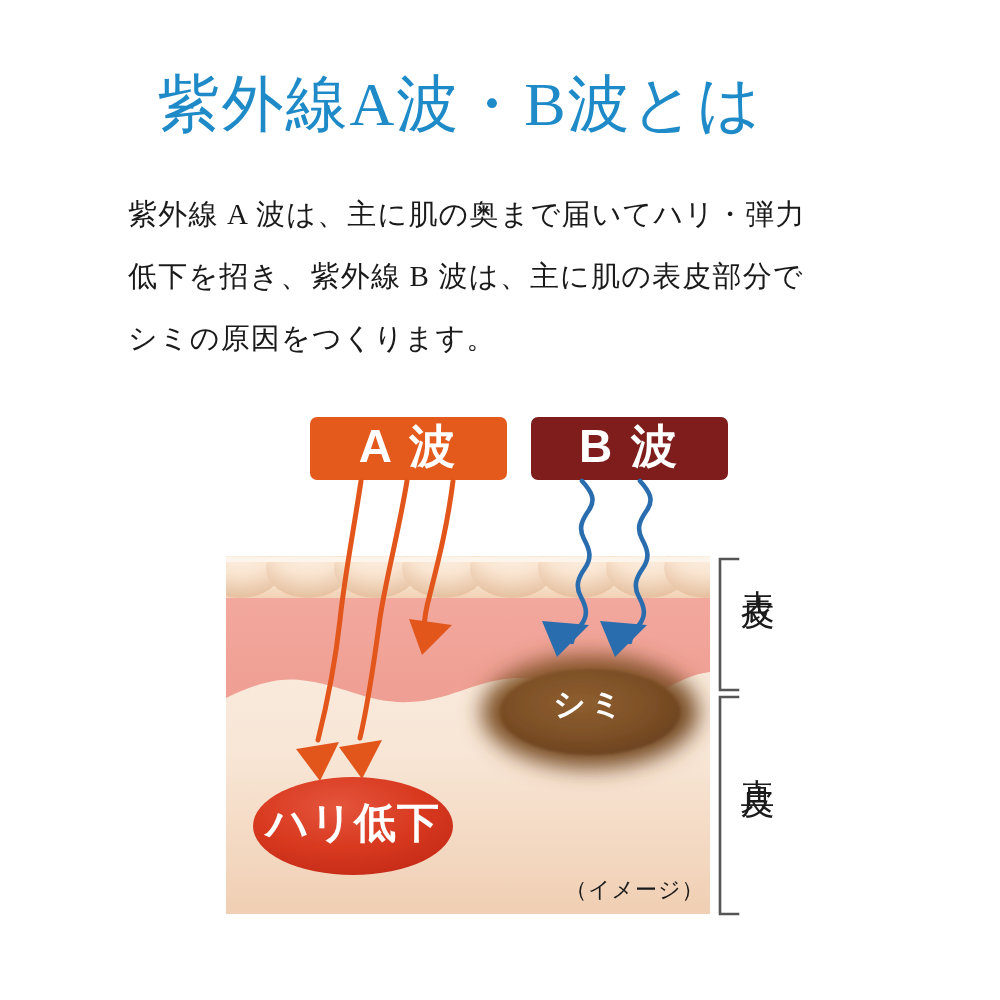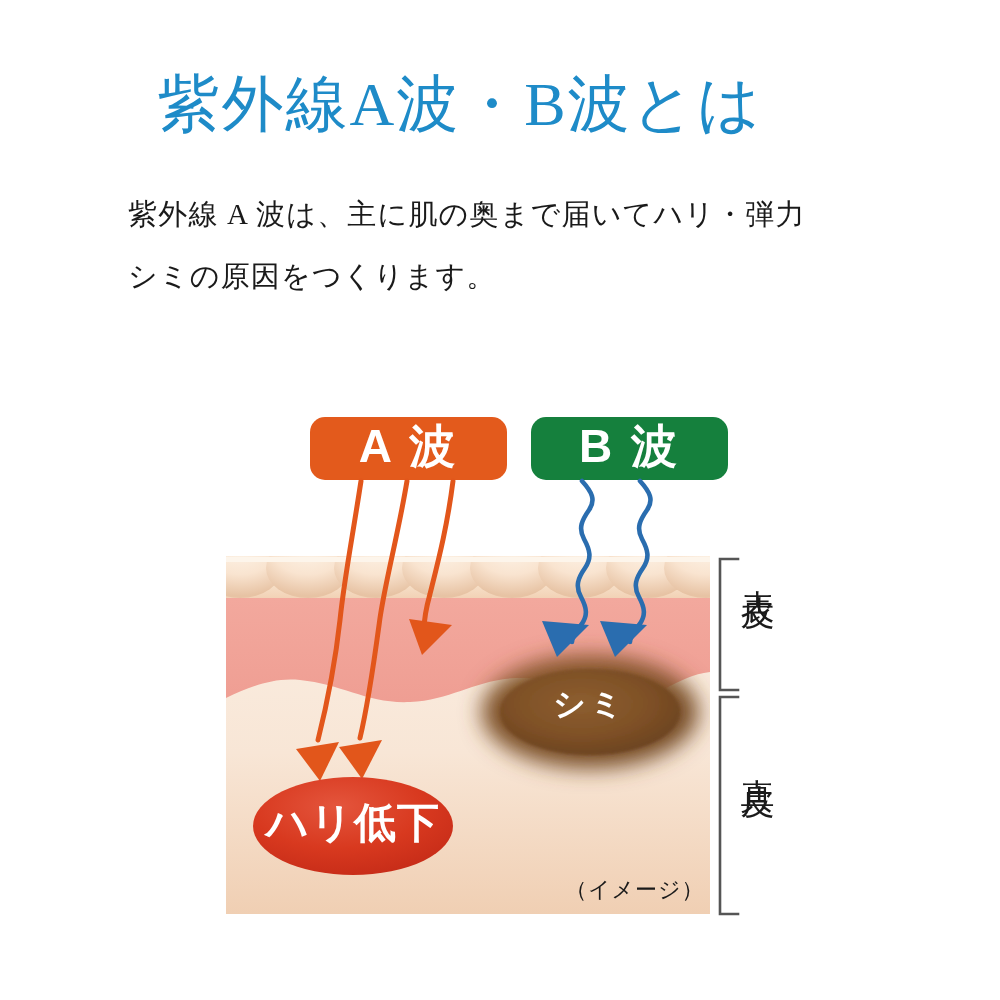--- a/index.html
+++ b/index.html
@@ -51,36 +51,36 @@
     margin-left: 8px;
   }
   .lede .ln { display: block; white-space: nowrap; }
 
   
   .badge {
     position: absolute;
     display: flex;
     align-items: center;
     justify-content: center;
-    border-radius: 15px;
+    border-radius: 7px;
     color: #ffffff;
     font-family: "Liberation Sans", "DejaVu Sans", sans-serif;
     font-size: 46px;
     font-weight: bold;
     letter-spacing: 3px;
     box-sizing: border-box;
     padding-bottom: 3px;
   }
   #badge-a {
     left: 310px; top: 417px; width: 197px; height: 63px;
     background: #E35A1C;
   }
   #badge-b {
     left: 531px; top: 417px; width: 197px; height: 63px;
-    background: #15803d;
+    background: #7f1d1d;
   }
 
   
   #scene {
     position: absolute;
     left: 0; top: 0;
     width: 1000px; height: 1000px;
   }
 
   
@@ -128,20 +128,21 @@
 </style>
 </head>
 <body>
 
 <div id="root">
 
   <div class="title">紫外線A波・B波とは</div>
 
   <div class="lede">
     <span class="ln">紫外線 A 波は、主に肌の奥まで届いてハリ・弾力</span>
+    <span class="ln">低下を招き、紫外線 B 波は、主に肌の表皮部分で</span>
     <span class="ln">シミの原因をつくります。</span>
   </div>
 
   <div class="badge" id="badge-a">A 波</div>
   <div class="badge" id="badge-b">B 波</div>
 
   <svg id="scene" viewBox="0 0 1000 1000">
     <defs>
 
       <linearGradient id="gDermis" x1="0" y1="0" x2="0" y2="1">

